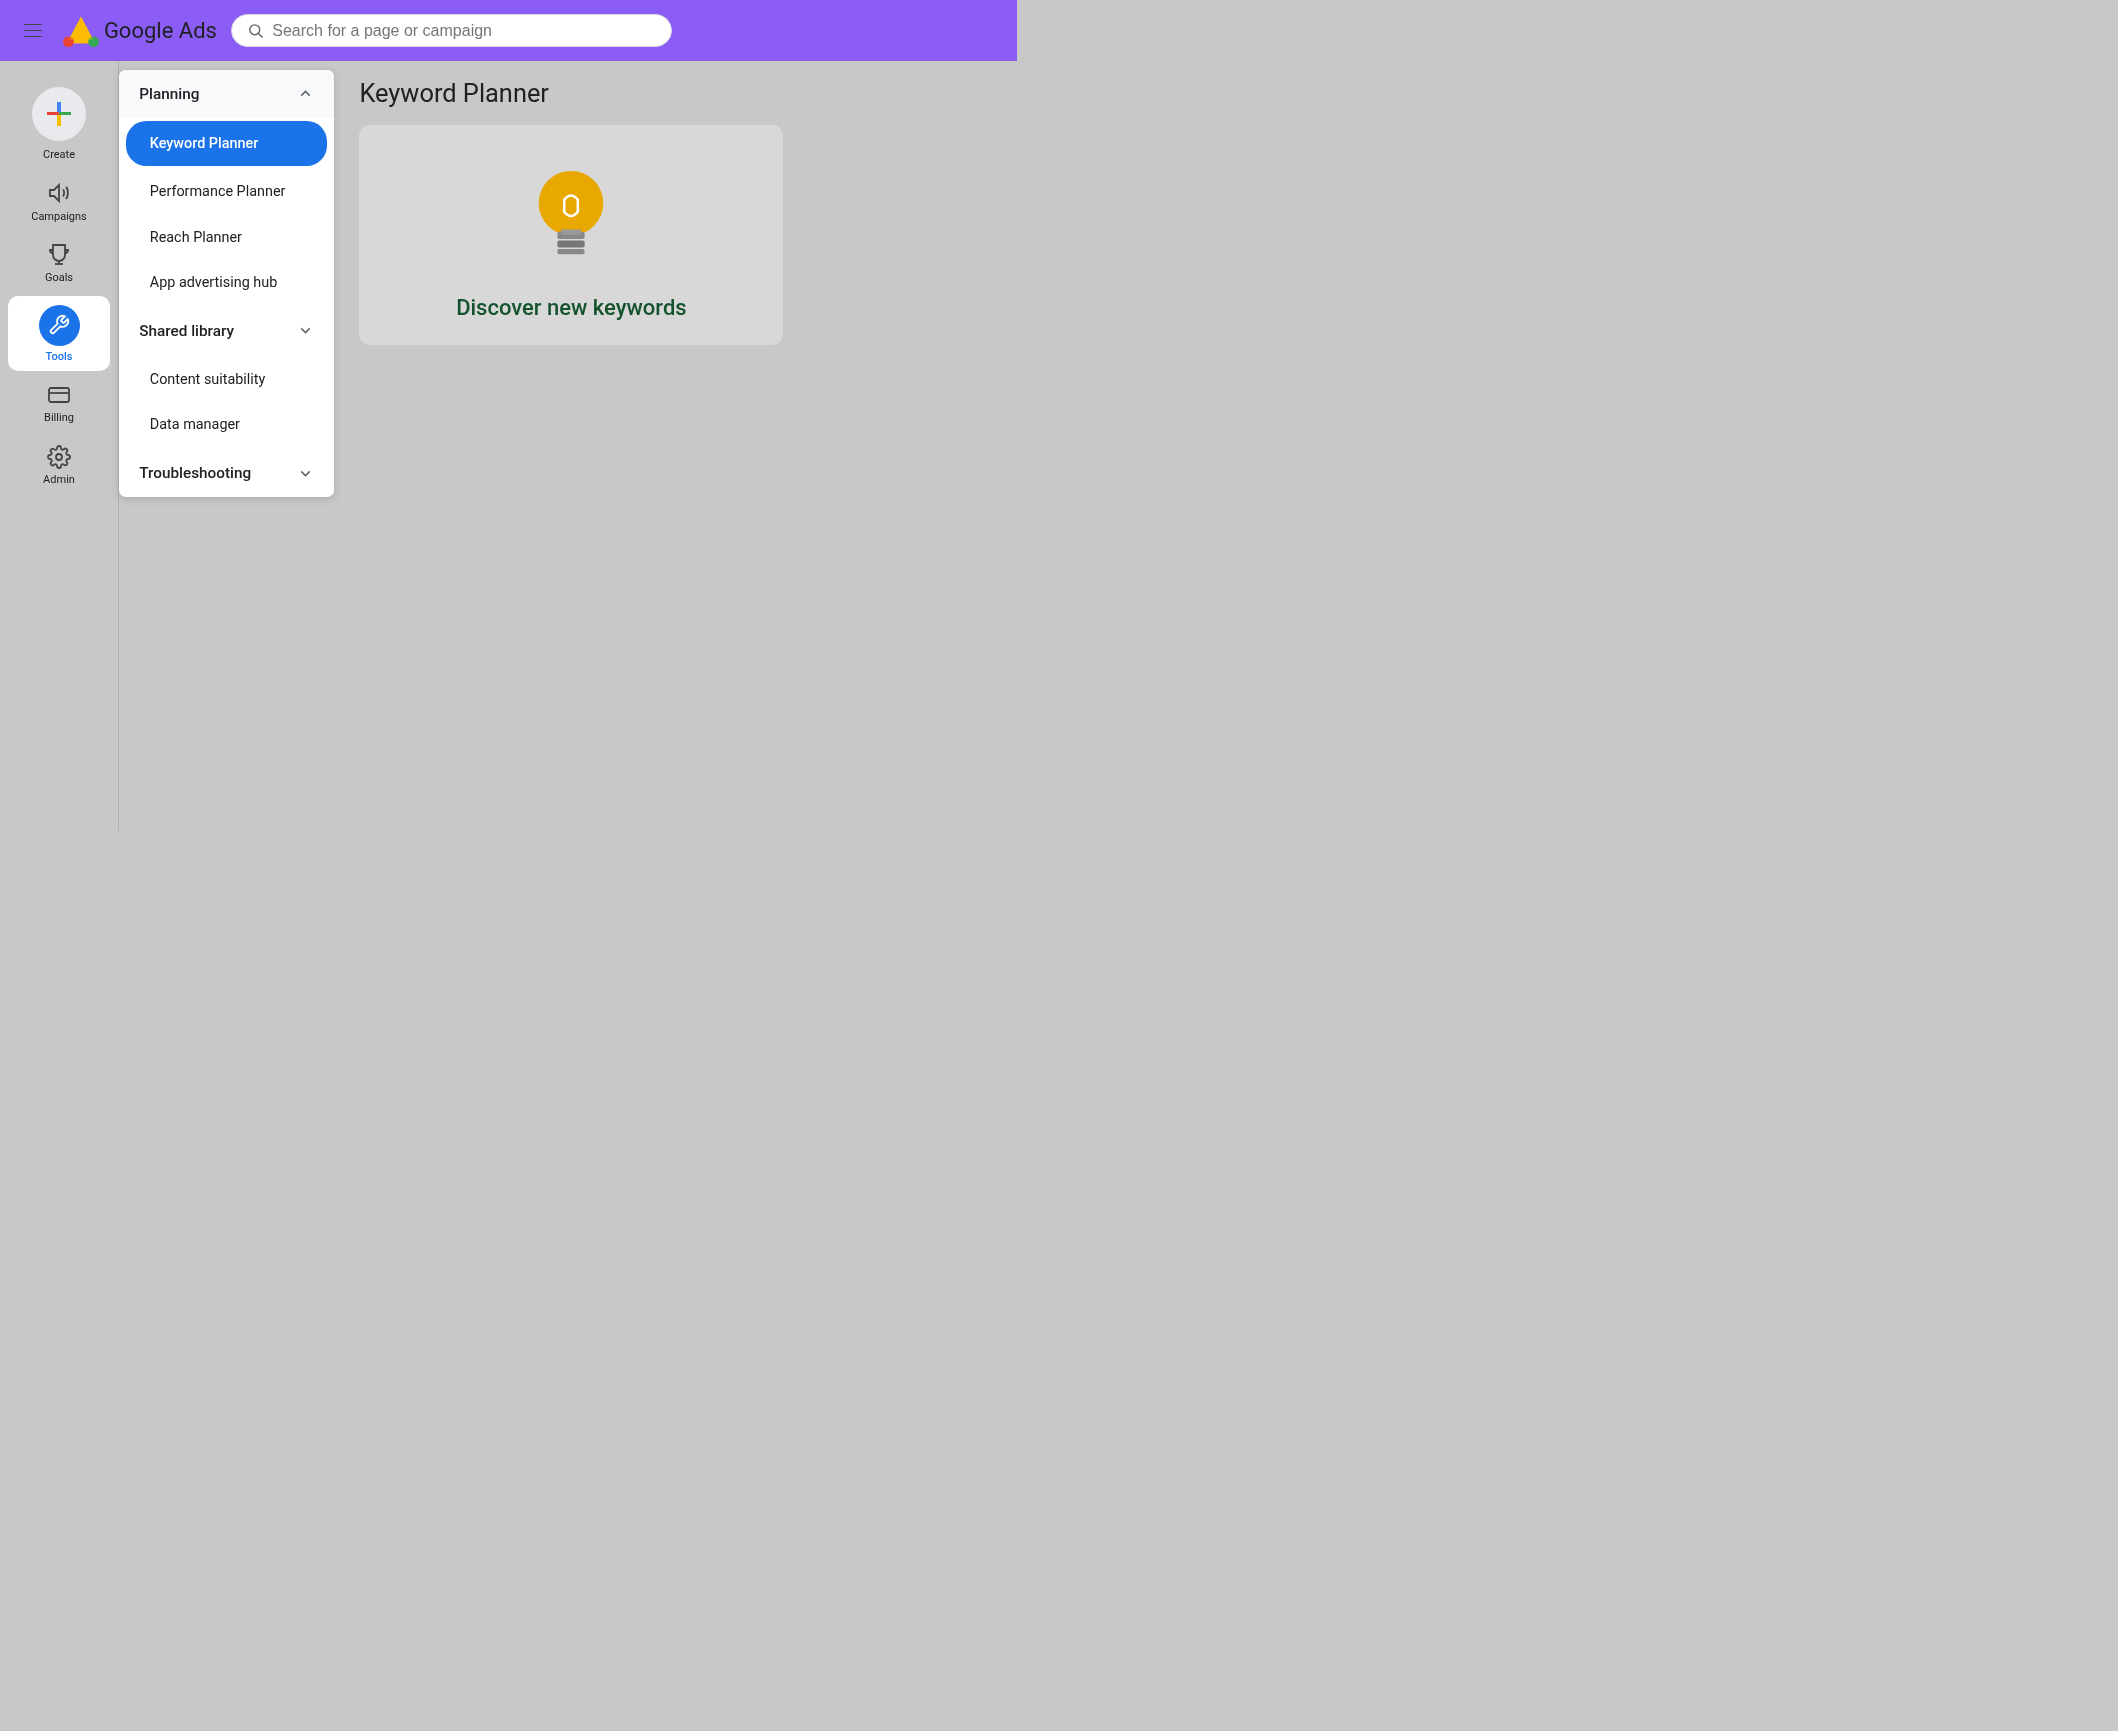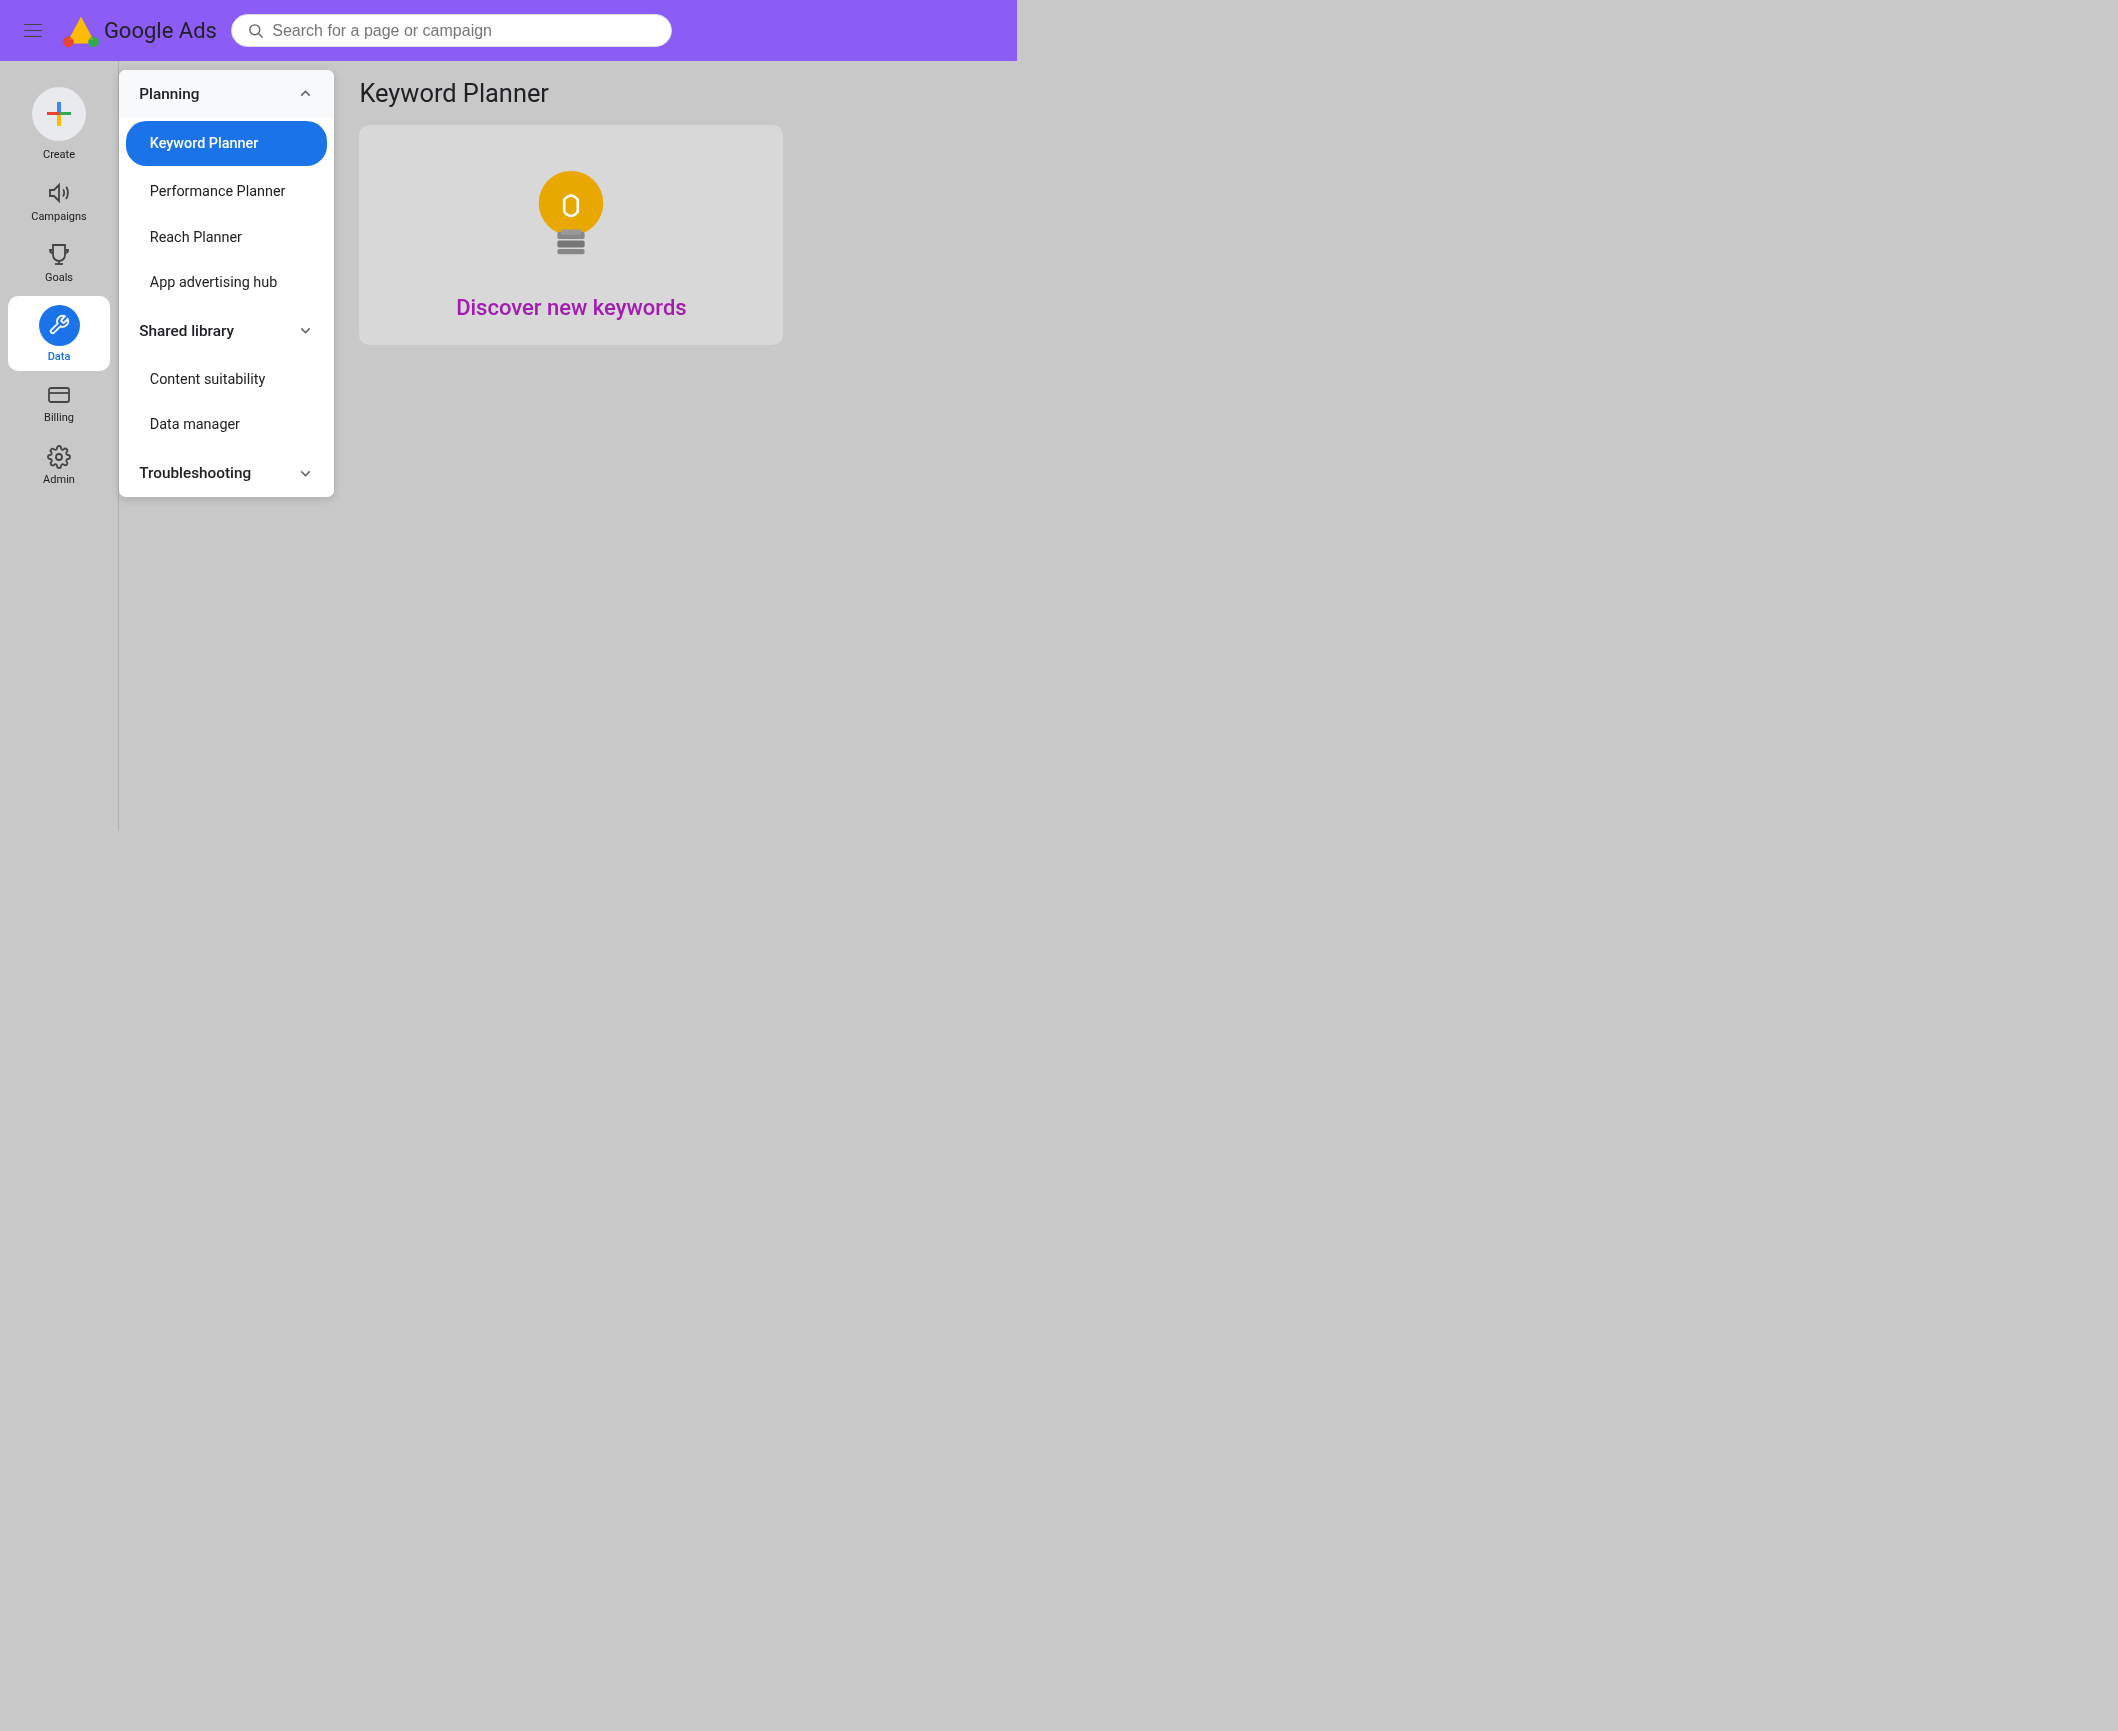--- a/index.html
+++ b/index.html
@@ -229,21 +229,21 @@
       align-items: center;
       gap: 17px;
     }
     .lightbulb-icon {
       width: 102px;
       height: 119px;
     }
     .card-title {
       font-size: 22px;
       font-weight: 500;
-      color: #a21caf;
+      color: #14532d;
       text-align: center;
     }
     .card-description {
       font-size: 13.6px;
       color: #5f6368;
       text-align: center;
       line-height: 1.5;
     }
 
     
@@ -317,21 +317,21 @@
       </svg>
       <span class="sidebar-item-label">Goals</span>
     </div>
 
     <div class="sidebar-item active">
       <div class="tools-icon-circle">
         <svg width="22" height="22" viewBox="0 0 24 24" fill="none" stroke="white" stroke-width="2">
           <path d="M14.7 6.3a1 1 0 000 1.4l1.6 1.6a1 1 0 001.4 0l3.77-3.77a6 6 0 01-7.94 7.94l-6.91 6.91a2.12 2.12 0 01-3-3l6.91-6.91a6 6 0 017.94-7.94l-3.76 3.76z"></path>
         </svg>
       </div>
-      <span class="sidebar-item-label">Data</span>
+      <span class="sidebar-item-label">Tools</span>
     </div>
 
     <div class="sidebar-item">
       <svg width="24" height="24" viewBox="0 0 24 24" fill="none" stroke="#444" stroke-width="1.8">
         <rect x="2" y="5" width="20" height="14" rx="2"></rect>
         <line x1="2" y1="10" x2="22" y2="10"></line>
       </svg>
       <span class="sidebar-item-label">Billing</span>
     </div>
 

